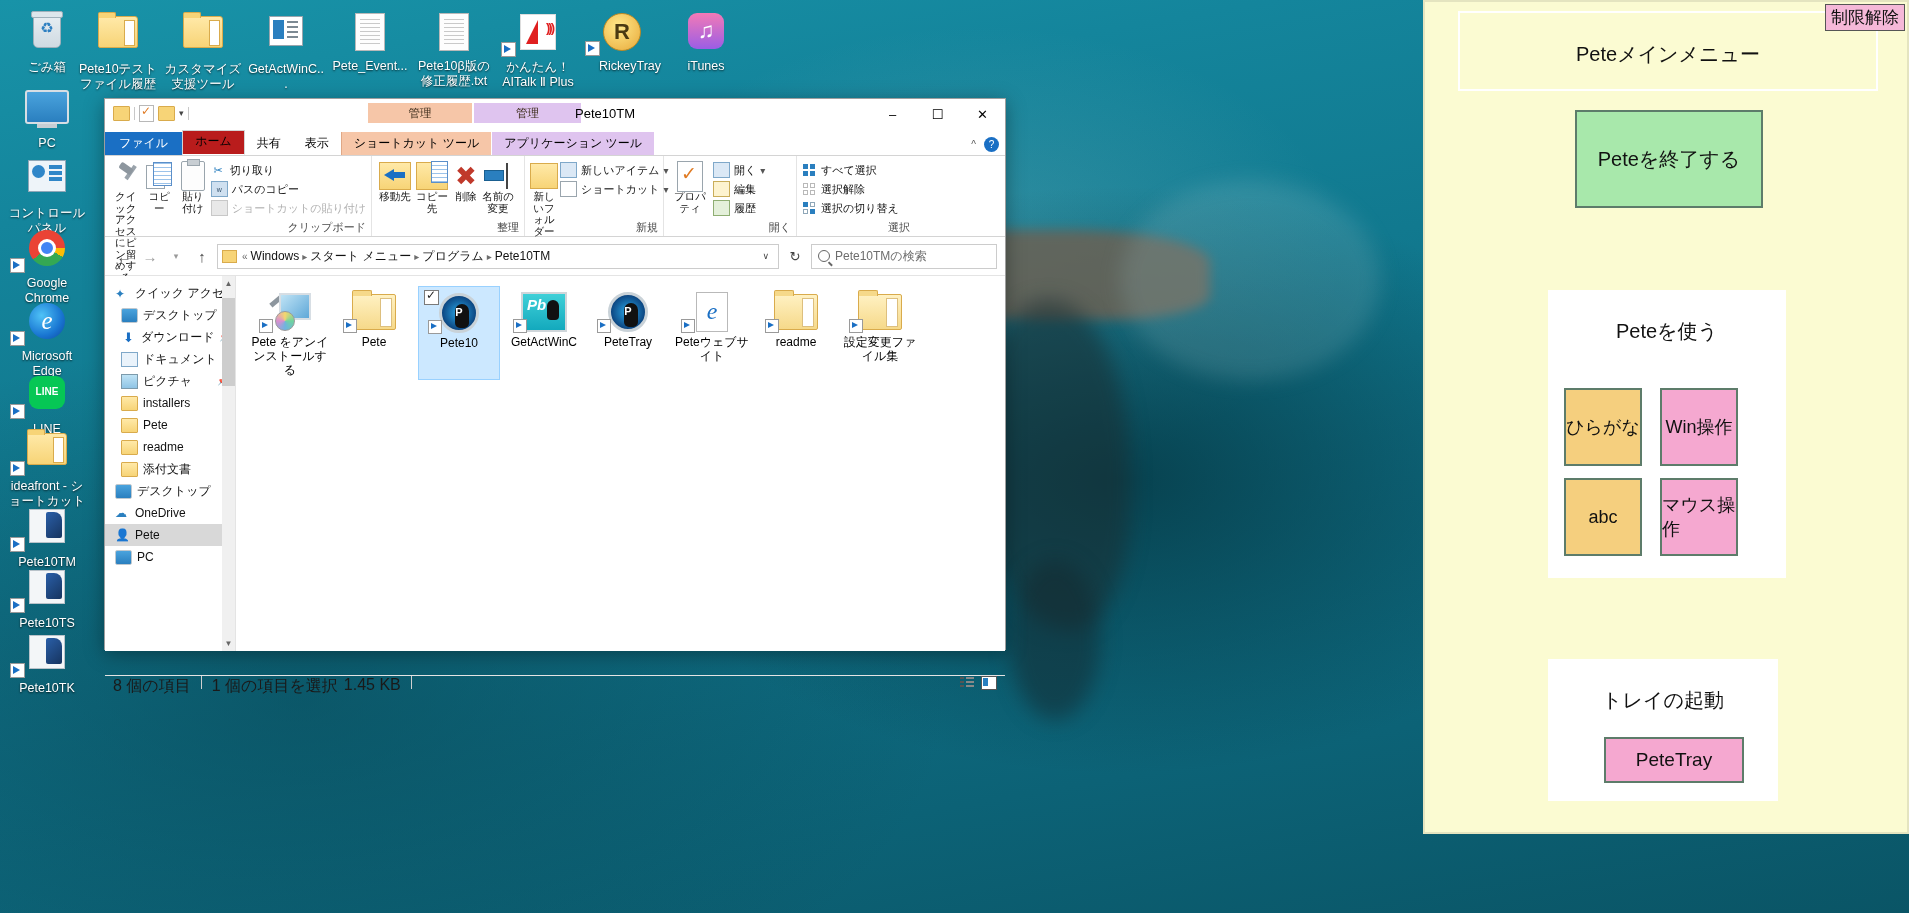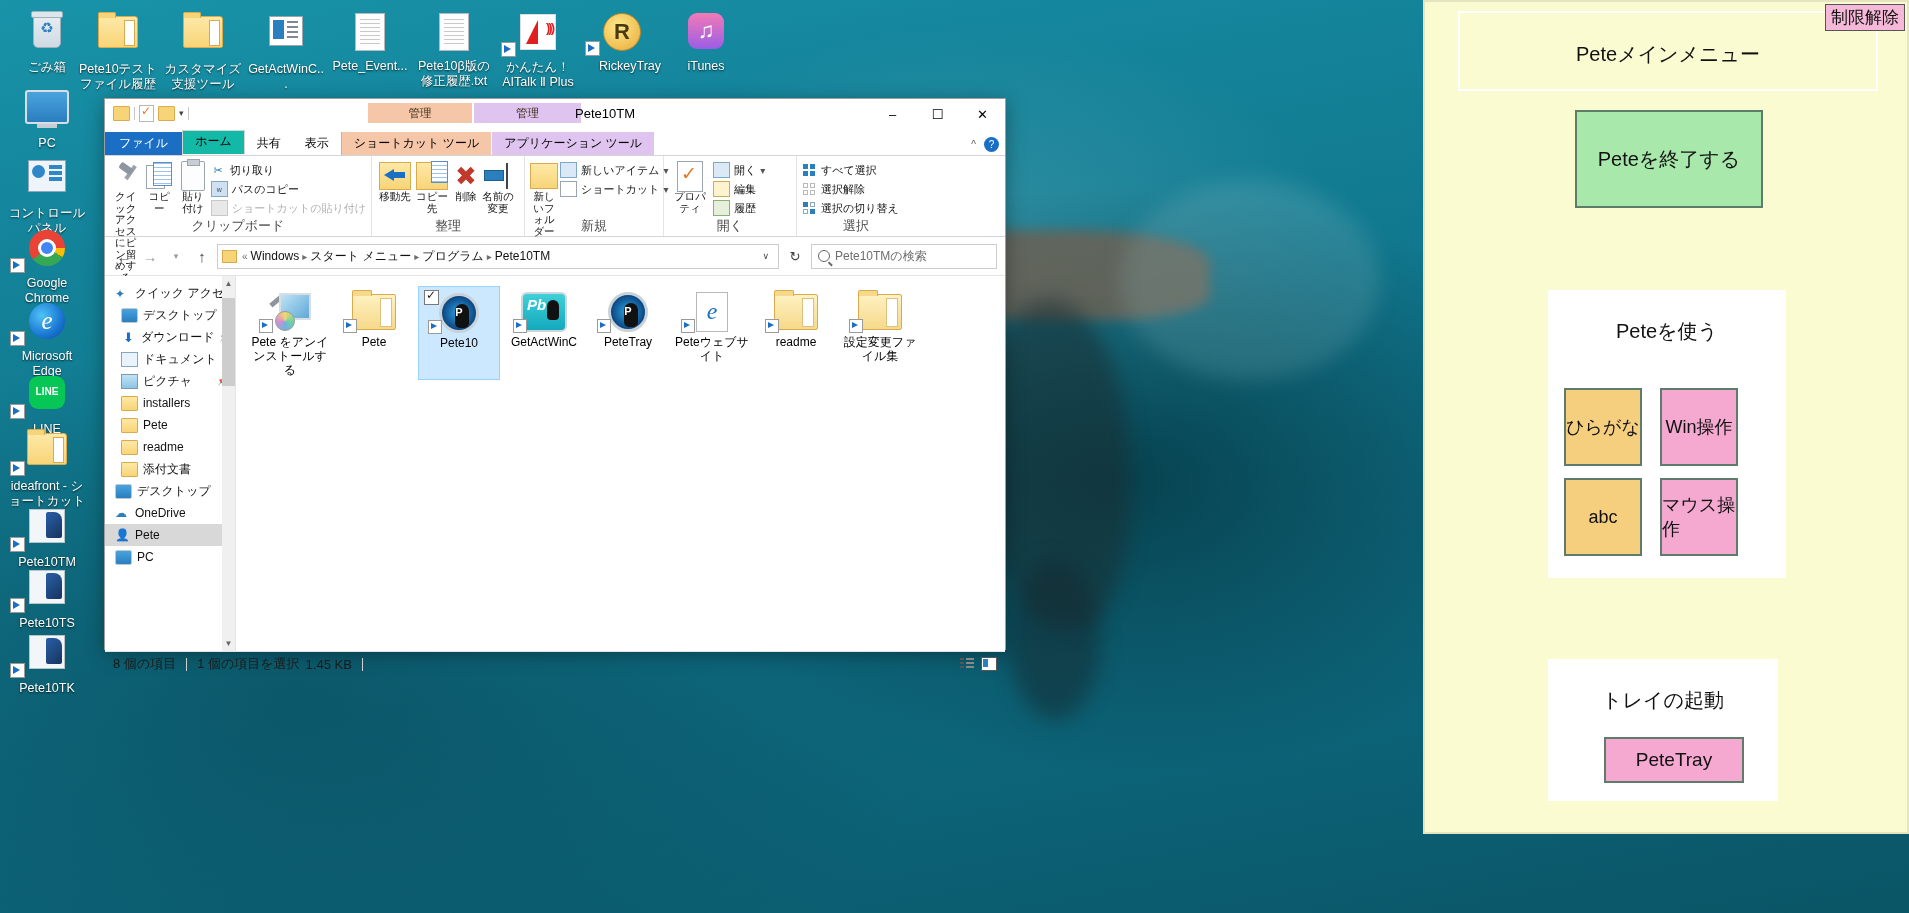--- a/index.html
+++ b/index.html
@@ -118,32 +118,32 @@
   .wbtn{width:45px;height:30px;display:flex;align-items:center;justify-content:center;font-size:13px;color:#000;}
   
   .ctx-row{position:absolute;left:0;top:0;height:20px;width:100%;}
   .ctx{position:absolute;top:4px;height:20px;line-height:20px;text-align:center;font-size:11.5px;color:#3a2a18;}
   .ctx.sc{left:263px;width:104px;background:#f6c6a8;}
   .ctx.app{left:369px;width:107px;background:#dfc4ef;}
   
   .tabs{height:24px;display:flex;align-items:flex-end;border-bottom:1px solid #d4d4d4;background:#fff;position:relative;}
   .tab{height:23px;line-height:23px;padding:0 12px;font-size:12px;color:#000;cursor:default;text-align:center;}
   .tab.file{background:#1a6fc4;color:#fff;padding:0 14px;font-weight:normal;}
-  .tab.active{border:1px solid #d4d4d4;border-bottom:1px solid #fff;background:#14b8a6;line-height:21px;}
+  .tab.active{border:1px solid #d4d4d4;border-bottom:1px solid #fff;background:#b91c1c;line-height:21px;}
   .tab.sc{background:#f6c6a8;border-left:1px solid #e0a886;}
   .tab.app{background:#dfc4ef;border-left:1px solid #fff;}
   .tabs-right{position:absolute;right:6px;bottom:3px;display:flex;gap:8px;align-items:center;}
   .chev{font-size:10px;color:#555;}
   .help{width:15px;height:15px;border-radius:50%;background:#1a6fc4;color:#fff;font-size:10px;
     display:flex;align-items:center;justify-content:center;}
   
   .ribbon{height:80px;background:#fff;border-bottom:1px solid #d4d4d4;display:flex;position:relative;}
   .rgroup{display:flex;flex-direction:column;justify-content:space-between;
     border-right:1px solid #e4e4e4;padding:3px 5px 0;position:relative;}
-  .rgroup .gl{text-align:center;font-size:13px;color:#4a4a4a;padding-bottom:1px;}
+  .rgroup .gl{text-align:right;font-size:11px;color:#4a4a4a;padding-bottom:1px;}
   .rgitems{display:flex;align-items:flex-start;gap:2px;height:58px;}
   .bigbtn{width:54px;text-align:center;font-size:10.5px;color:#111;line-height:11.5px;padding-top:2px;}
   .bigbtn .bi{height:30px;display:flex;align-items:center;justify-content:center;}
   .smcol{display:flex;flex-direction:column;justify-content:center;gap:3px;padding-top:3px;}
   .smbtn{display:flex;align-items:center;gap:4px;font-size:11px;color:#111;height:16px;white-space:nowrap;}
   .smbtn .si{width:15px;height:14px;display:flex;align-items:center;justify-content:center;font-size:11px;}
   .smbtn.dis{color:#b0b0b0;}
   .pin{width:16px;height:26px;position:relative;}
   .pin:before{content:"";position:absolute;left:6px;top:0;width:4px;height:16px;background:#9aa3ab;
     transform:rotate(35deg);transform-origin:bottom;}
@@ -223,41 +223,41 @@
   .fsa:after{content:"";position:absolute;left:2px;top:2px;border-left:6px solid #1a6fc4;
     border-top:3.5px solid transparent;border-bottom:3.5px solid transparent;}
   .pete-circle{width:40px;height:40px;border-radius:50%;position:relative;
     background:radial-gradient(circle at 50% 50%,#2aa8e8 0%,#0a3f7a 75%);
     border:3px solid #c9d2d8;box-sizing:border-box;}
   .pete-circle:after{content:"";position:absolute;left:13px;top:8px;width:14px;height:24px;background:#111;
     border-radius:7px 7px 5px 5px;}
   .pete-circle .pp{position:absolute;left:0;right:0;top:9px;text-align:center;color:#fff;font-size:11px;
     font-weight:bold;z-index:2;}
   .pb-mon{width:42px;height:36px;background:linear-gradient(180deg,#3fd0d8,#13a9bd);border:2px solid #cfd6da;
-    position:relative;border-radius:6px;text-align:center;}
+    position:relative;border-radius:0;text-align:center;}
   .pb-mon .pb{position:absolute;left:4px;top:4px;color:#fff;font-size:15px;font-weight:bold;font-style:italic;}
   .pb-mon:after{content:"";position:absolute;right:6px;top:6px;width:12px;height:20px;background:#111;border-radius:6px 6px 4px 4px;}
   .e-doc{width:30px;height:38px;background:#fff;border:1px solid #b9b9b9;position:relative;}
   .e-doc:after{content:"e";position:absolute;left:0;right:0;top:4px;text-align:center;font-size:24px;
     font-style:italic;color:#1a6fc4;line-height:28px;font-family:"Liberation Serif",serif;}
   .uninst{width:42px;height:38px;position:relative;}
   .uninst .mon2{position:absolute;right:0;top:0;width:28px;height:23px;
     background:linear-gradient(135deg,#bfe3f5,#5fa8d8);border:2px solid #d7dee4;}
   .uninst .cd{position:absolute;left:6px;bottom:0;width:18px;height:18px;border-radius:50%;
     background:conic-gradient(#f5d76e,#6fd3a0,#6fb3e0,#d98fd0,#f5d76e);border:1px solid #9a9a9a;}
   .uninst .tool{position:absolute;left:0;top:5px;width:16px;height:5px;background:#8d969e;transform:rotate(-40deg);}
   .folder-big{width:42px;height:34px;position:relative;
     background:linear-gradient(180deg,#fff1c2 0%,#f6d98a 100%);border:1px solid #d9ab4c;border-radius:2px;}
   .folder-big:before{content:"";position:absolute;left:-1px;top:-5px;width:18px;height:5px;
     background:#f6d98a;border:1px solid #d9ab4c;border-bottom:none;border-radius:2px 2px 0 0;}
   .folder-big:after{content:"";position:absolute;right:3px;top:3px;width:10px;height:27px;
     background:#fff;border:1px solid #ddbf7e;}
   
-  .status{height:24px;border-top:1px solid #e4e4e4;display:flex;align-items:center;
-    padding:0 8px;font-size:13px;color:#1a1a1a;gap:0;}
+  .status{height:24px;border-top:1px solid #e4e4e4;display:flex;align-items:flex-start;
+    padding:0 8px;font-size:16px;color:#1a1a1a;gap:0;margin-top:24px;}
   .status .sdiv{width:1px;height:13px;background:#d0d0d0;margin:0 10px;}
   .status .right{margin-left:auto;display:flex;gap:6px;align-items:center;}
   .vbtn{width:16px;height:14px;display:flex;align-items:center;justify-content:center;}
   .vbtn .d1{width:14px;height:12px;position:relative;}
   .vbtn .d1 i{position:absolute;left:0;width:4px;height:2px;background:#555;}
   .vbtn .d1 b{position:absolute;left:6px;width:8px;height:2px;background:#888;}
   .vbtn.on{background:#cfe8f7;}
   .vbtn .d2{width:14px;height:12px;background:#fff;border:1px solid #555;position:relative;}
   .vbtn .d2:after{content:"";position:absolute;left:1px;top:1px;width:5px;height:8px;background:#2a7fbf;}
   

